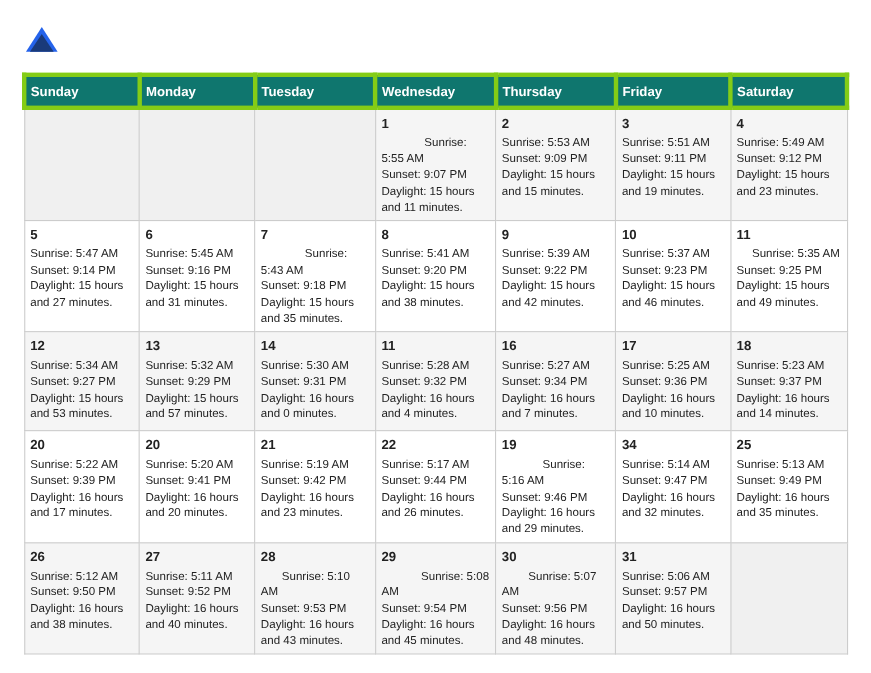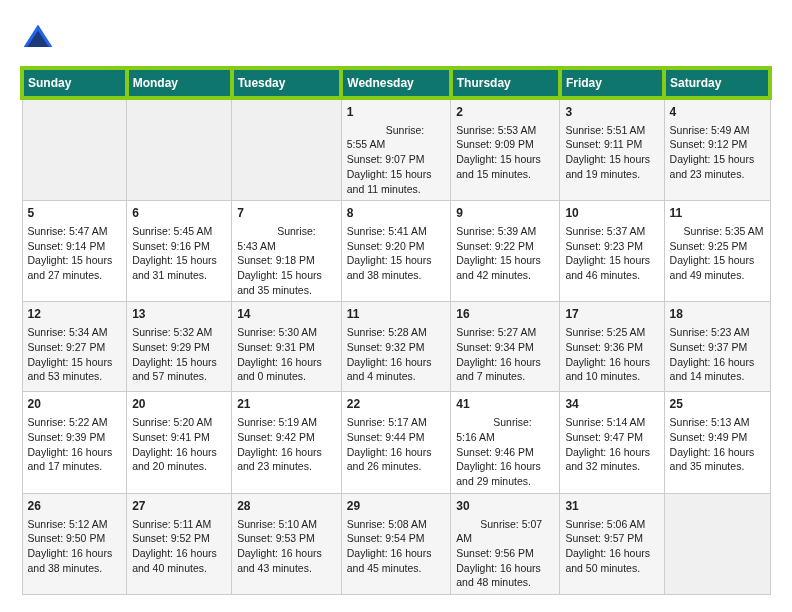--- a/index.html
+++ b/index.html
@@ -216,21 +216,21 @@
 Daylight: 16 hours
 and 20 minutes.</span></td>
         <td><span class="day-num">21</span><span style="white-space: pre-line;">Sunrise: 5:19 AM
 Sunset: 9:42 PM
 Daylight: 16 hours
 and 23 minutes.</span></td>
         <td><span class="day-num">22</span><span style="white-space: pre-line;">Sunrise: 5:17 AM
 Sunset: 9:44 PM
 Daylight: 16 hours
 and 26 minutes.</span></td>
-        <td><span class="day-num">41</span><span style="white-space: pre-line; margin-left: 37px;">Sunrise: 5:16 AM
+        <td><span class="day-num">19</span><span style="white-space: pre-line; margin-left: 37px;">Sunrise: 5:16 AM
 Sunset: 9:46 PM
 Daylight: 16 hours
 and 29 minutes.</span></td>
         <td><span class="day-num">34</span><span style="white-space: pre-line;">Sunrise: 5:14 AM
 Sunset: 9:47 PM
 Daylight: 16 hours
 and 32 minutes.</span></td>
         <td><span class="day-num">25</span><span style="white-space: pre-line;">Sunrise: 5:13 AM
 Sunset: 9:49 PM
 Daylight: 16 hours
@@ -238,25 +238,25 @@
       </tr>
       <tr>
         <td><span class="day-num">26</span><span style="white-space: pre-line;">Sunrise: 5:12 AM
 Sunset: 9:50 PM
 Daylight: 16 hours
 and 38 minutes.</span></td>
         <td><span class="day-num">27</span><span style="white-space: pre-line;">Sunrise: 5:11 AM
 Sunset: 9:52 PM
 Daylight: 16 hours
 and 40 minutes.</span></td>
-        <td><span class="day-num">28</span><span style="white-space: pre-line;">Sunrise: 5:10 AM
+        <td><span class="day-num">28</span><span style="white-space: pre-line; margin-left: 19px;">Sunrise: 5:10 AM
 Sunset: 9:53 PM
 Daylight: 16 hours
 and 43 minutes.</span></td>
-        <td><span class="day-num">29</span><span style="white-space: pre-line;">Sunrise: 5:08 AM
+        <td><span class="day-num">29</span><span style="white-space: pre-line; margin-left: 36px;">Sunrise: 5:08 AM
 Sunset: 9:54 PM
 Daylight: 16 hours
 and 45 minutes.</span></td>
         <td><span class="day-num">30</span><span style="white-space: pre-line; margin-left: 24px;">Sunrise: 5:07 AM
 Sunset: 9:56 PM
 Daylight: 16 hours
 and 48 minutes.</span></td>
         <td><span class="day-num">31</span><span style="white-space: pre-line;">Sunrise: 5:06 AM
 Sunset: 9:57 PM
 Daylight: 16 hours

